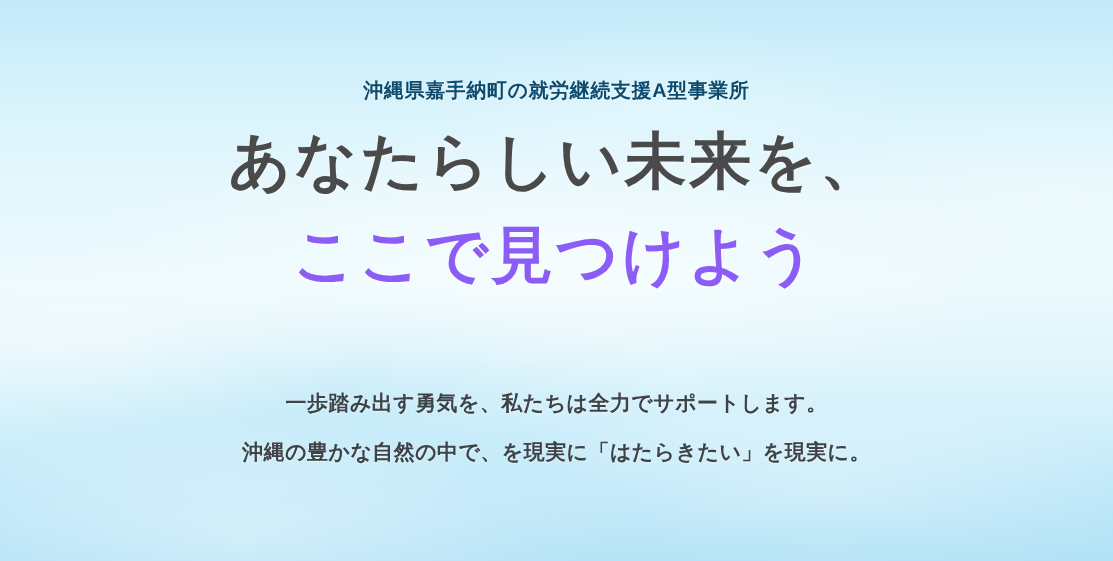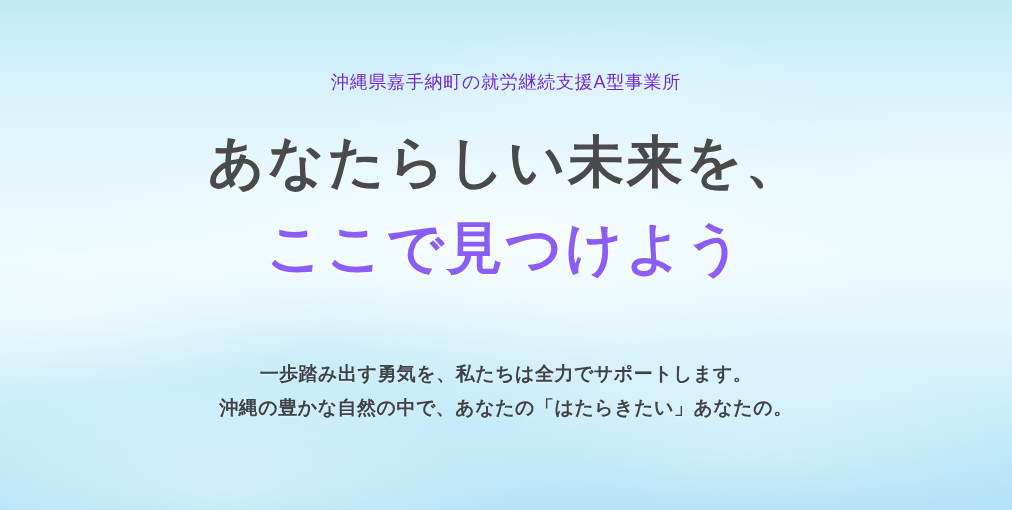--- a/index.html
+++ b/index.html
@@ -75,29 +75,29 @@
     box-sizing: border-box;
     display: flex;
     flex-direction: column;
     align-items: center;
     text-align: center;
   }
 
   .eyebrow {
     margin-top: 72px;
     font-size: 18px;
-    font-weight: 400;
+    font-weight: 700;
     letter-spacing: 0.04em;
-    color: #6d28d9;
+    color: #0c4a6e;
     line-height: 1.2;
     text-shadow: 0 1px 2px rgba(255,255,255,0.55);
   }
 
   .headline {
-    margin-top: 32px;
+    margin-top: 16px;
     line-height: 1.30;
     font-weight: 700;
     letter-spacing: 0.085em;
   }
 
   .headline-line {
     display: block;
     font-size: 56px;
     white-space: nowrap;
   }
@@ -117,21 +117,21 @@
     margin-top: 48px;
     font-size: 19px;
     font-weight: 700;
     color: #3e4347;
     line-height: 1.58;
     letter-spacing: 0.025em;
     text-shadow: 0 1px 2px rgba(255,255,255,0.5);
   }
 
   .lede p {
-    margin: 4px;
+    margin: 14px;
     white-space: nowrap;
   }
 </style>
 </head>
 <body>
 
 <div class="hero">
 
   <div class="sky"></div>
   <div class="clouds"></div>
@@ -141,17 +141,17 @@
 
     <div class="eyebrow">沖縄県嘉手納町の就労継続支援A型事業所</div>
 
     <h1 class="headline">
       <span class="headline-line primary">あなたらしい未来を、</span>
       <span class="headline-line accent">ここで見つけよう</span>
     </h1>
 
     <div class="lede">
       <p>一歩踏み出す勇気を、私たちは全力でサポートします。</p>
-      <p>沖縄の豊かな自然の中で、あなたの「はたらきたい」あなたの。</p>
+      <p>沖縄の豊かな自然の中で、を現実に「はたらきたい」を現実に。</p>
     </div>
 
   </div>
 </div>
 
 </body></html>

